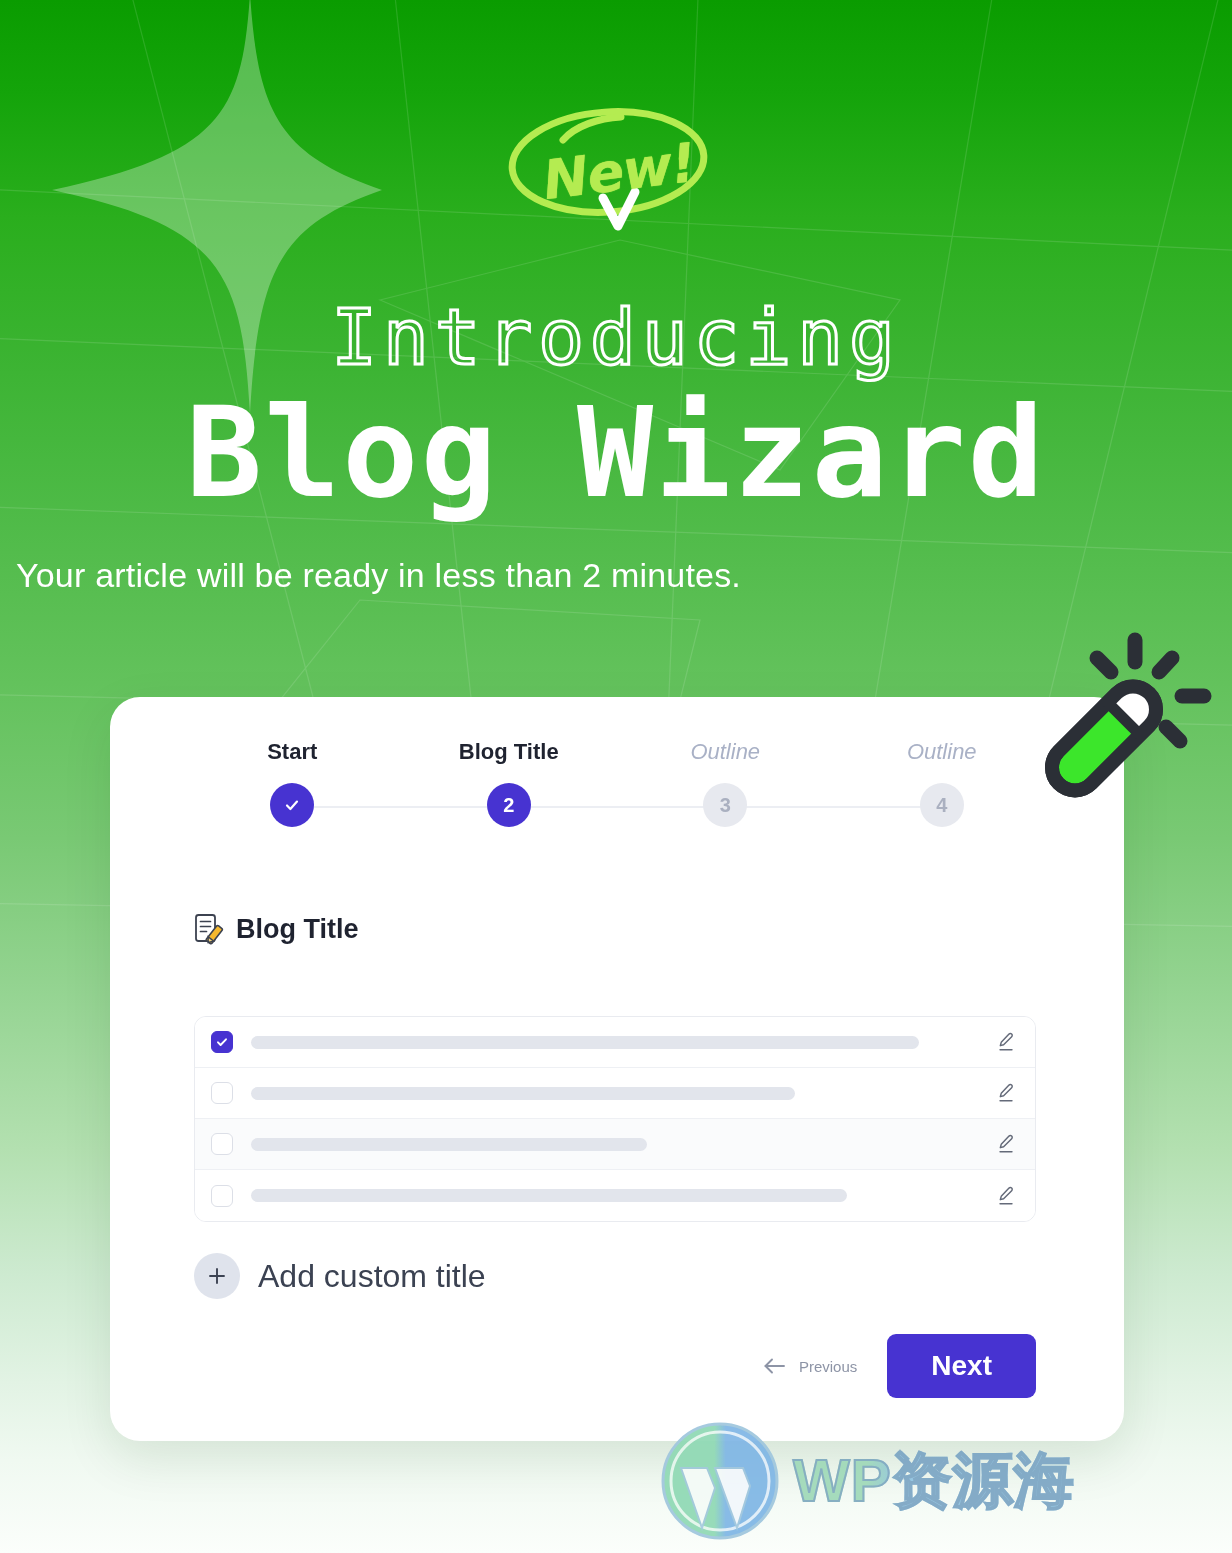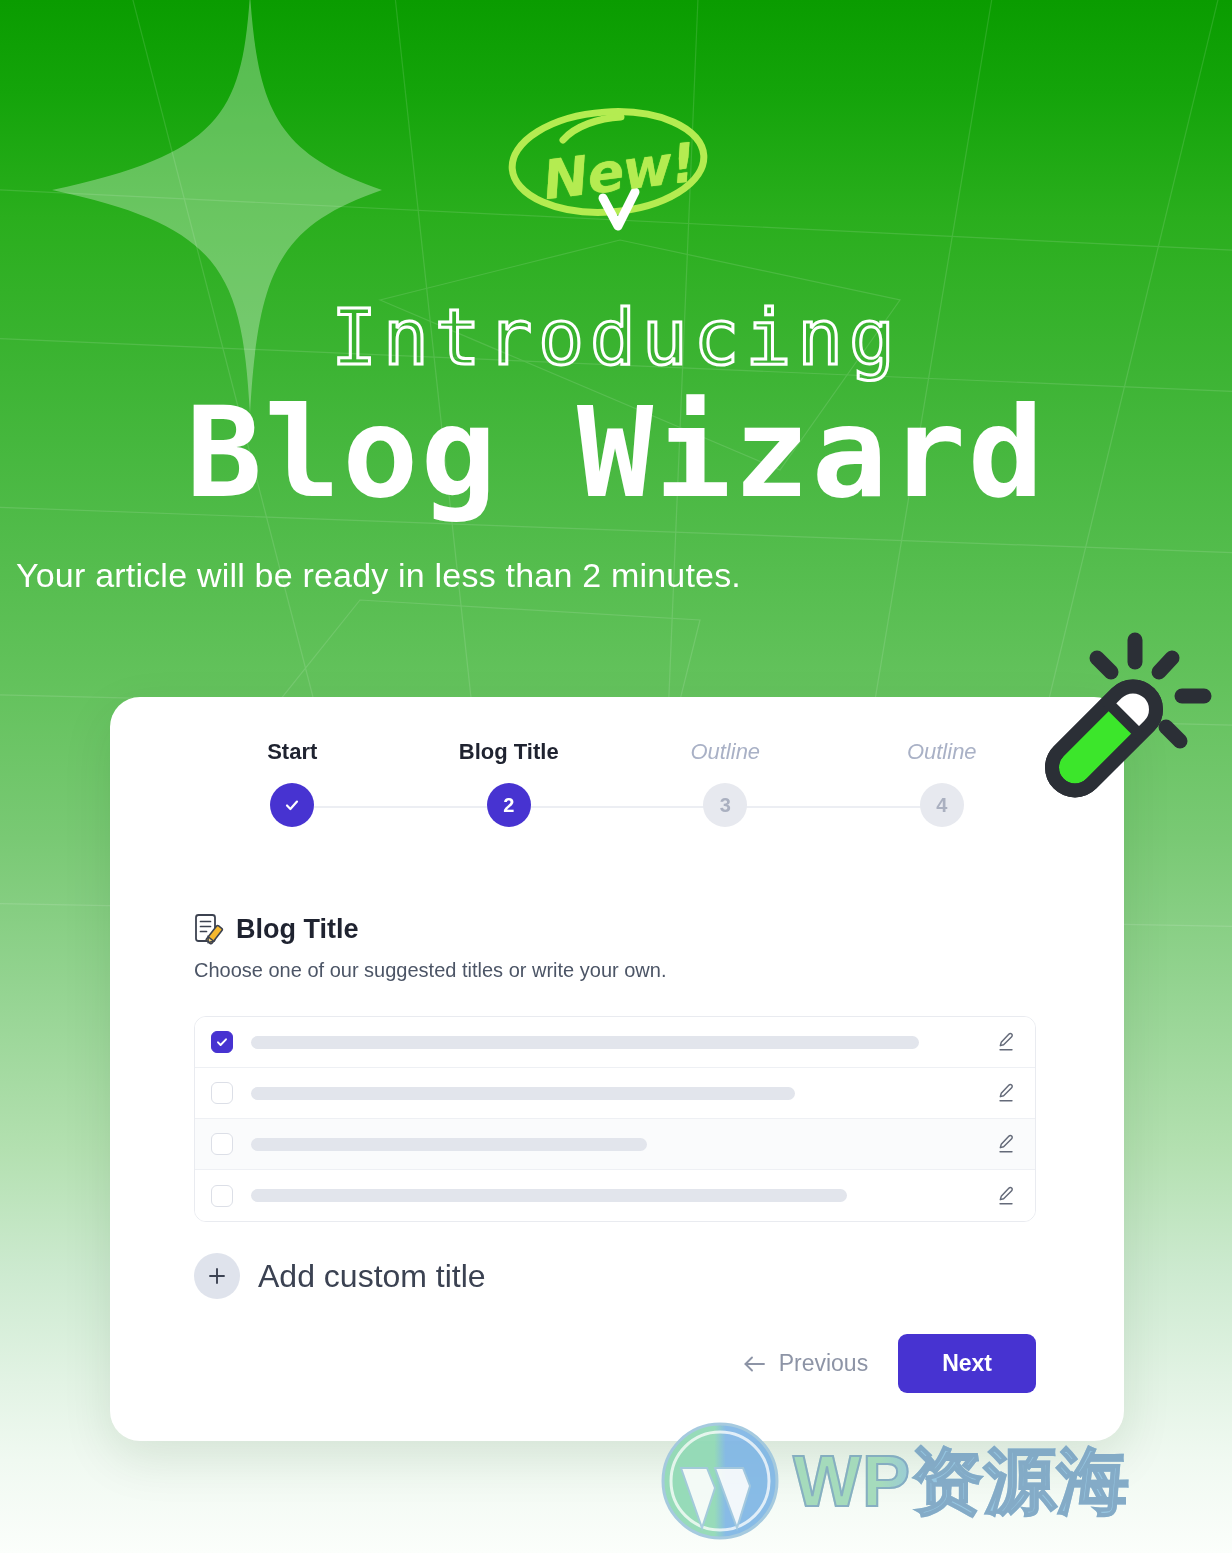--- a/index.html
+++ b/index.html
@@ -176,43 +176,43 @@
     font-size:32px; color:#3b4252; font-weight:400;
   }
 
   
   #card-footer{
     position:absolute; right:88px; top:637px;
     display:flex; align-items:center; gap:30px;
   }
   #prev-btn{
     display:flex; align-items:center; gap:12px;
-    font-size:23px; color:#8d94a6; background:none; border:none;
+    font-size:15px; color:#8d94a6; background:none; border:none;
     cursor:pointer; font-family:inherit;
   }
   #next-btn{
     background:#4733d1; color:#fff; border:none;
-    font-size:23px; font-weight:700;
+    font-size:28px; font-weight:700;
     padding:16px 44px; border-radius:9px; cursor:pointer;
     font-family:inherit;
   }
 
   
   #magic-wand{
     position:absolute; left:1014px; top:622px; width:200px; height:200px;
   }
 
   
   #watermark{
     position:absolute; left:655px; top:1416px;
     display:flex; align-items:center; gap:8px;
     opacity:.92;
   }
   #watermark .wm-text{
-    font-size:72px; font-weight:700;
+    font-size:60px; font-weight:700;
     color:transparent;
     -webkit-text-stroke:2px rgba(120,160,190,.85);
     background:linear-gradient(90deg,#9fd9b8 0%, #9fd9b8 26%, #8fc2e0 38%, #8fc2e0 100%);
     -webkit-background-clip:text;
     background-clip:text;
     letter-spacing:1px;
     line-height:1;
   }
 </style>
 </head>
@@ -300,21 +300,20 @@
       <line x1="6.5" y1="8.5" x2="16.5" y2="8.5" stroke="#3c4250" stroke-width="1.7" stroke-linecap="round"></line>
       <line x1="6.5" y1="13.5" x2="16.5" y2="13.5" stroke="#3c4250" stroke-width="1.7" stroke-linecap="round"></line>
       <line x1="6.5" y1="18.5" x2="12.5" y2="18.5" stroke="#3c4250" stroke-width="1.7" stroke-linecap="round"></line>
       <g transform="rotate(38 20 22)">
         <rect x="16.5" y="12" width="7" height="19" rx="1.6" fill="#f5b82e" stroke="#3c4250" stroke-width="1.6"></rect>
         <path d="M16.5 27 L20 31.5 L23.5 27 Z" fill="#f5d37a" stroke="#3c4250" stroke-width="1.4"></path>
       </g>
     </svg>
     <div class="h-title">Blog Title</div>
   </div>
-  <div id="section-desc">Choose one of our suggested titles or write your own.</div>
 
   <div id="titles-list">
 
     <div class="title-row">
       <div class="cb checked">
         <svg width="14" height="14" viewBox="0 0 14 14">
           <path d="M3 7.3 L5.6 10 L11 4.3" fill="none" stroke="#fff" stroke-width="1.9" stroke-linecap="round" stroke-linejoin="round"></path>
         </svg>
       </div>
       <div class="skel" style="width:668px"></div>

